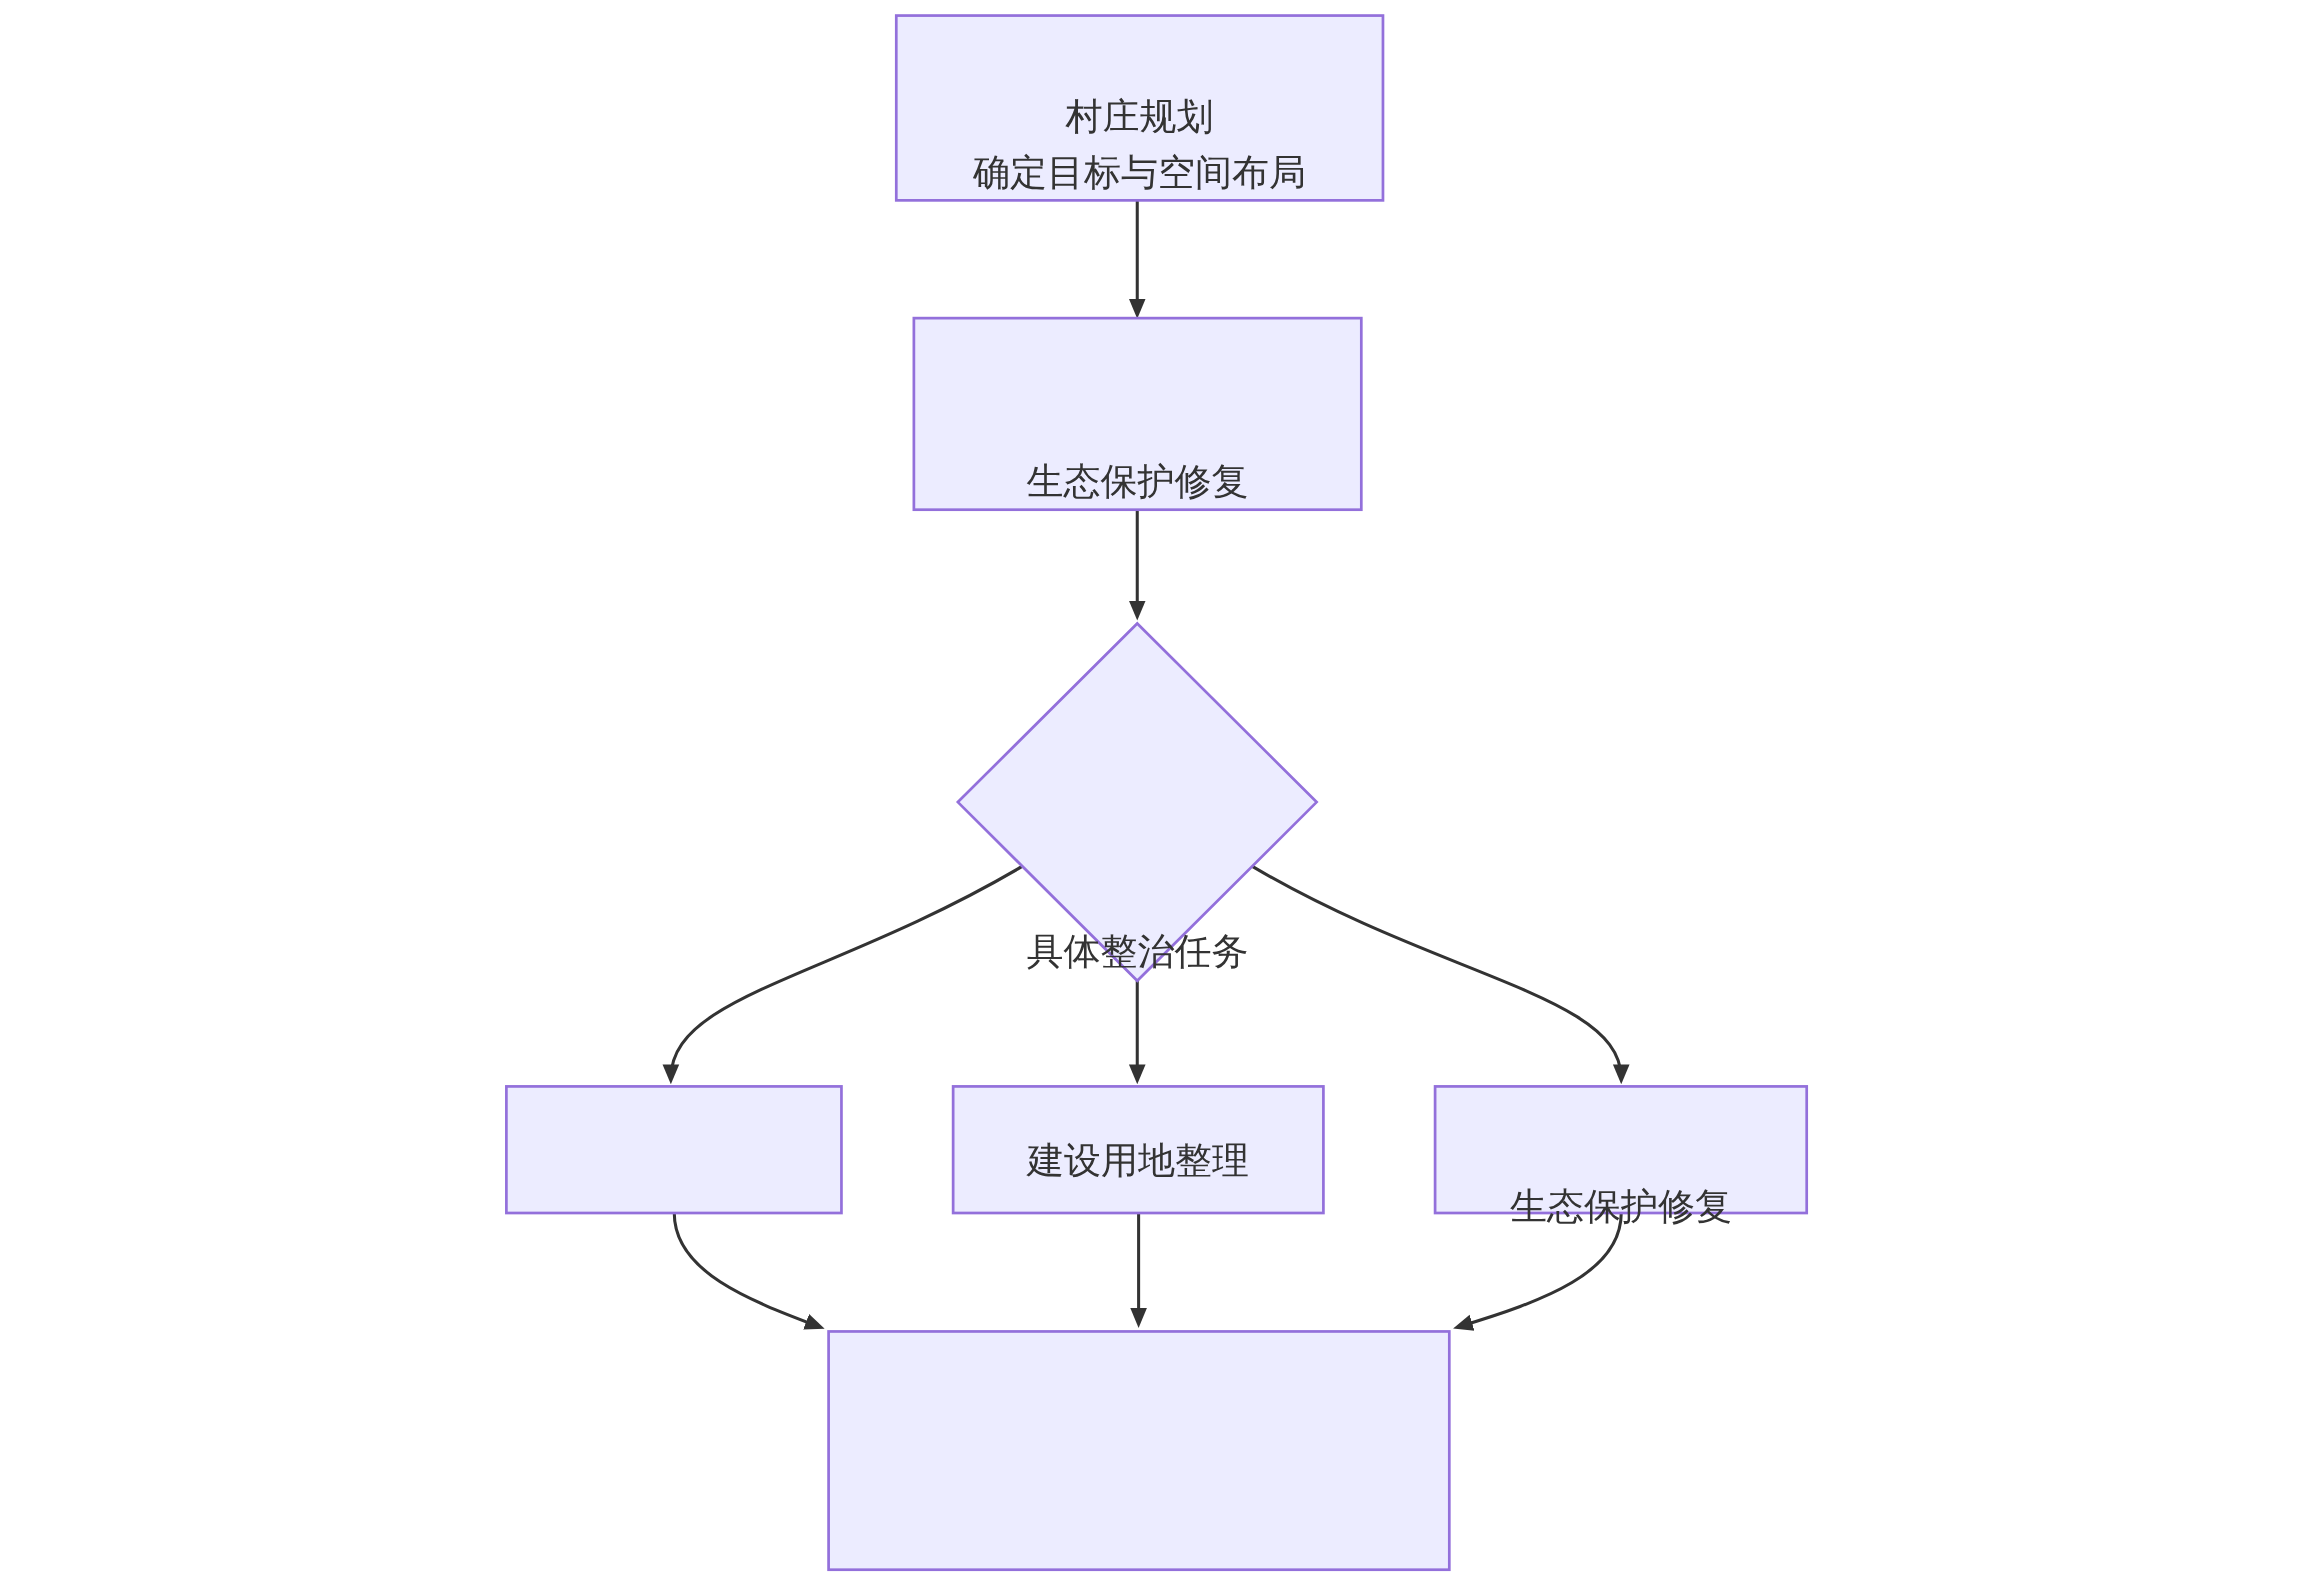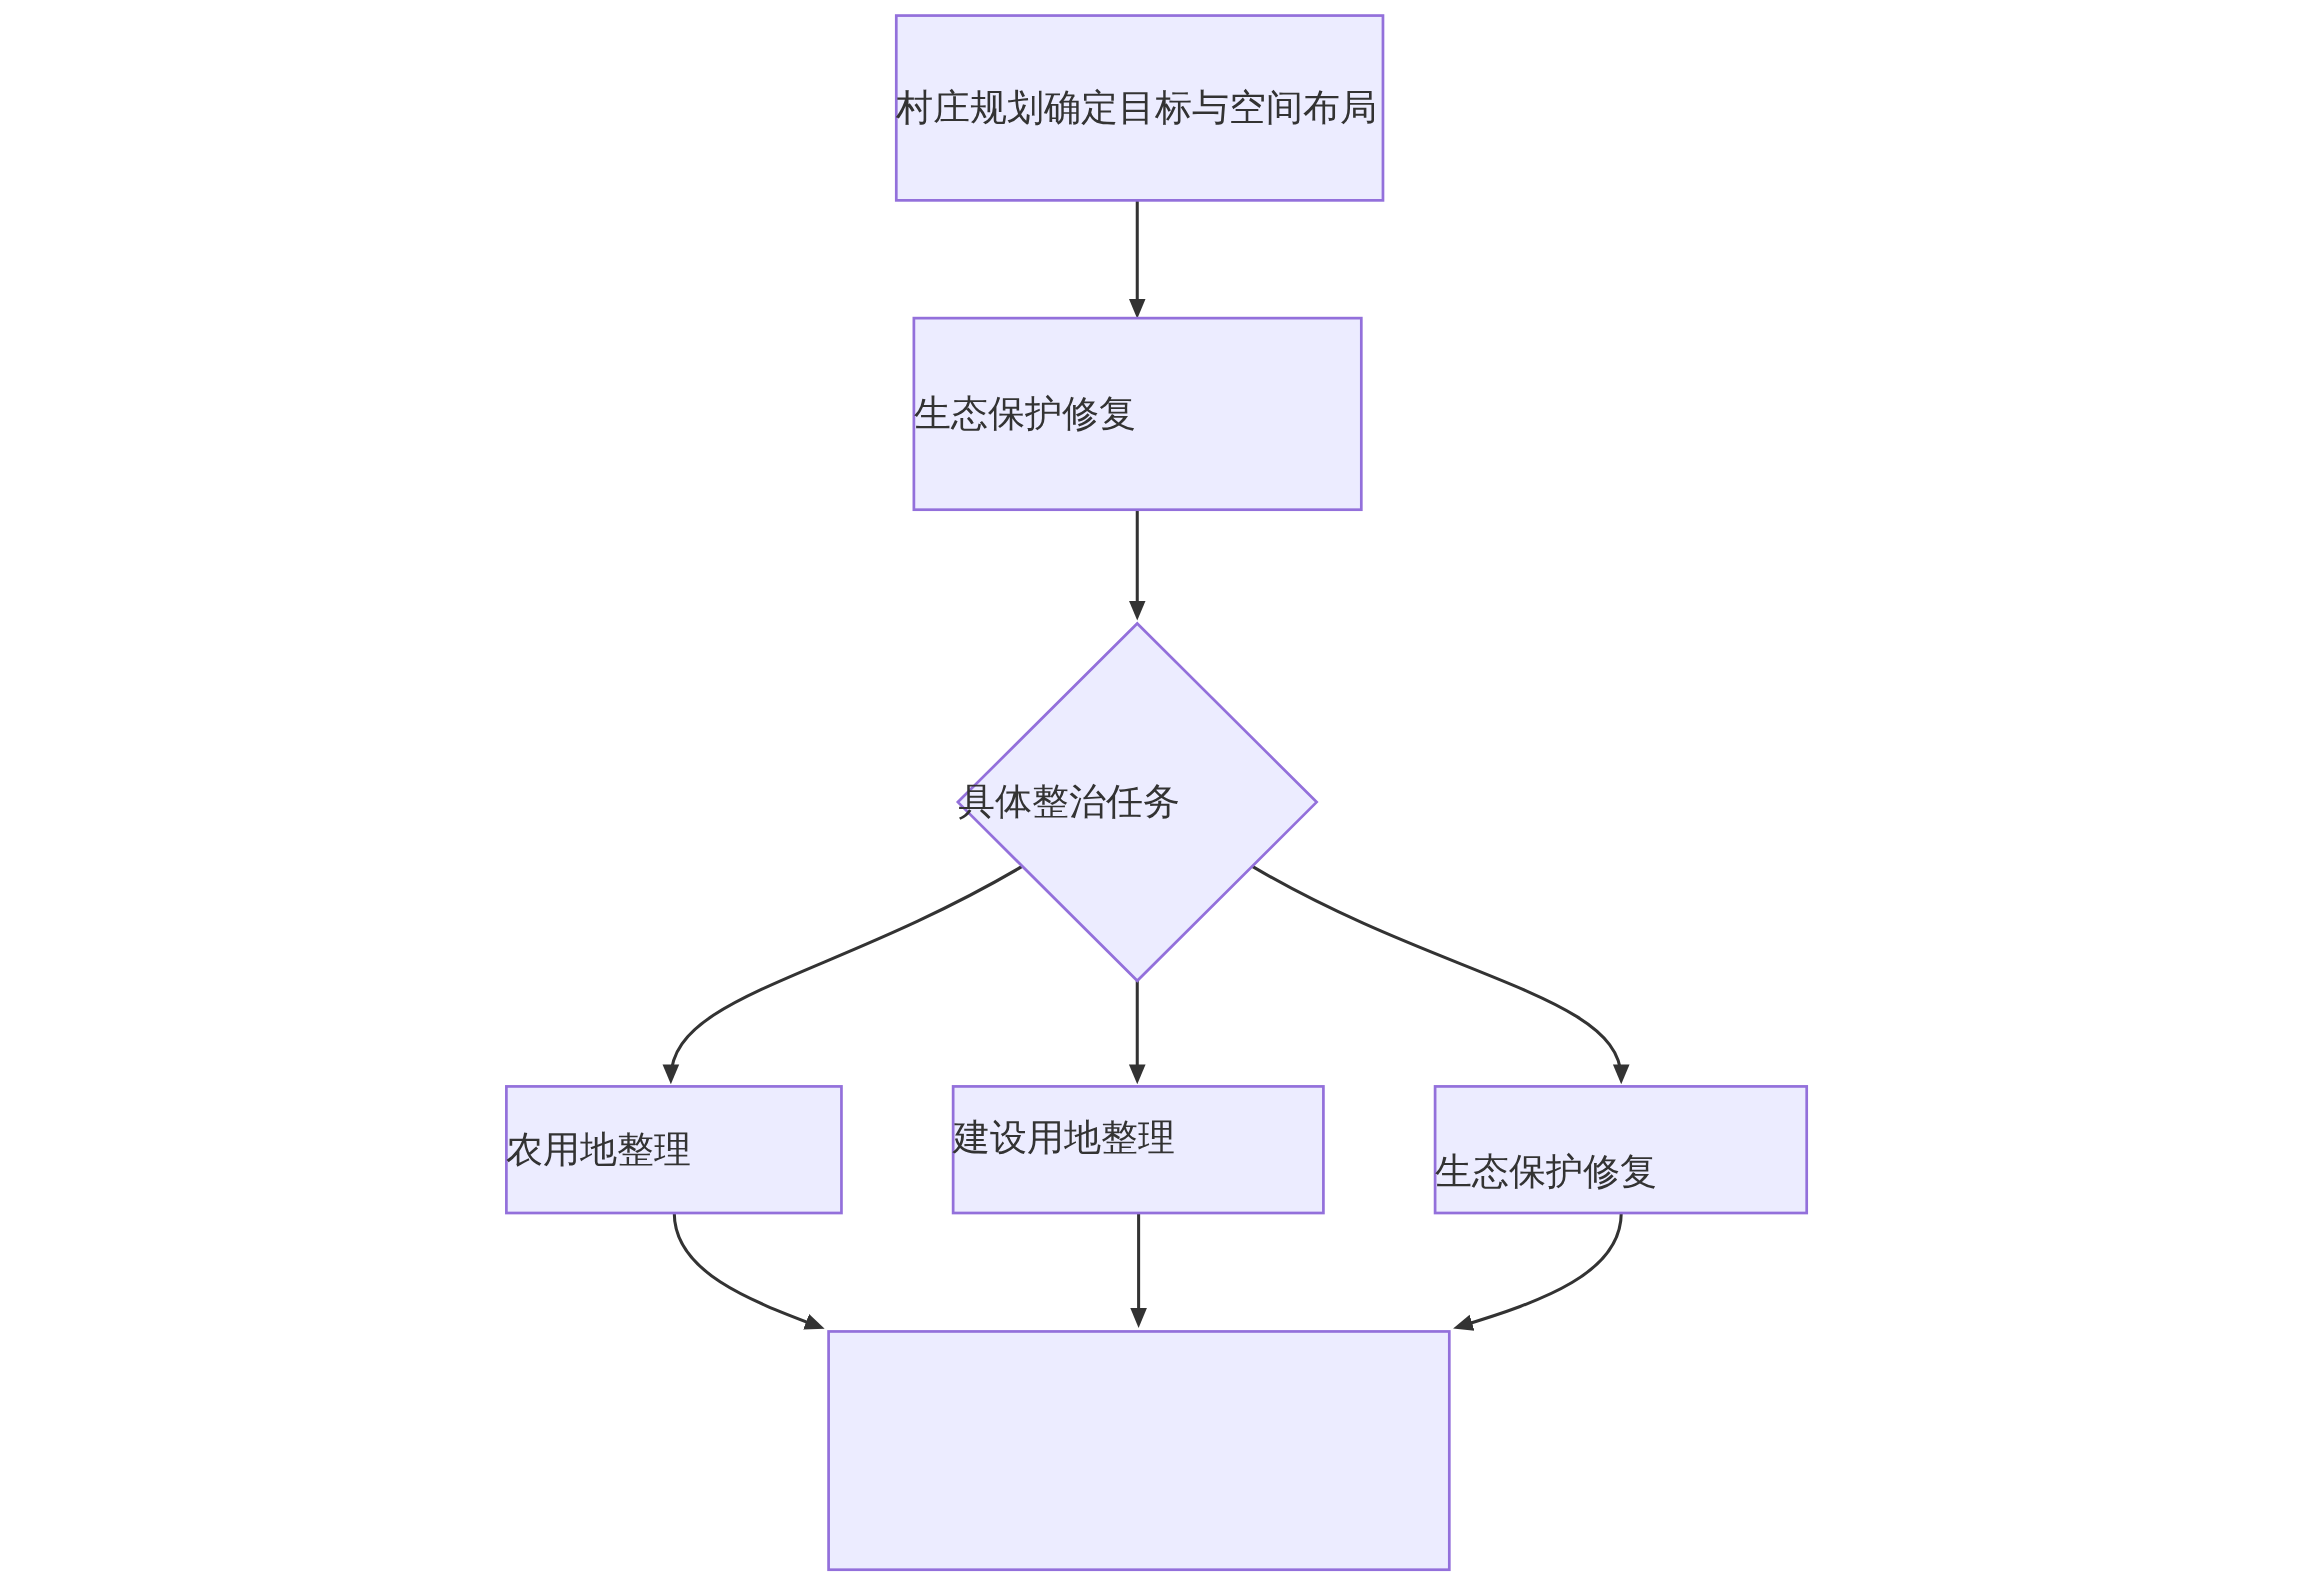--- a/index.html
+++ b/index.html
@@ -19,23 +19,23 @@
     background: var(--bg);
     font-family: "Liberation Sans", "DejaVu Sans", sans-serif;
   }
   svg.layer { position: absolute; left: 0; top: 0; width: 2307px; height: 1588px; }
   .shape { fill: var(--fill); stroke: var(--border); stroke-width: 4; }
   .edge { fill: none; stroke: var(--edge); stroke-width: 4.5; }
   .arrowhead { fill: var(--edge); stroke: none; }
   .label {
     position: absolute;
     display: flex;
-    flex-direction: row;
+    flex-direction: column;
     align-items: center;
-    justify-content: flex-start;
+    justify-content: flex-end;
     text-align: center;
     font-size: 37px;
     line-height: 56px;
     color: var(--text);
   }
   .label span { display: block; }
   .wrap-620 { width: 420px; word-break: break-all; }
 </style>
 </head>
 <body>
@@ -77,23 +77,20 @@
   </div>
 
   <div class="label" style="left:914px; top:318px; width:447px; height:192px;">
     <span>生态保护修复</span>
   </div>
 
   <div class="label" style="left:958px; top:623px; width:359px; height:357px;">
     <span>具体整治任务</span>
   </div>
 
-  <div class="label" style="left:506px; top:1086px; width:335px; height:127px;">
-    <span>农用地整理</span>
-  </div>
 
   <div class="label" style="left:953px; top:1086px; width:370px; height:103px;">
     <span>建设用地整理</span>
   </div>
 
   <div class="label" style="left:1435px; top:1108px; width:372px; height:127px;">
     <span>生态保护修复</span>
   </div>
 
   <div class="label" style="left:829px; top:1332px; width:621px; height:238px;">

